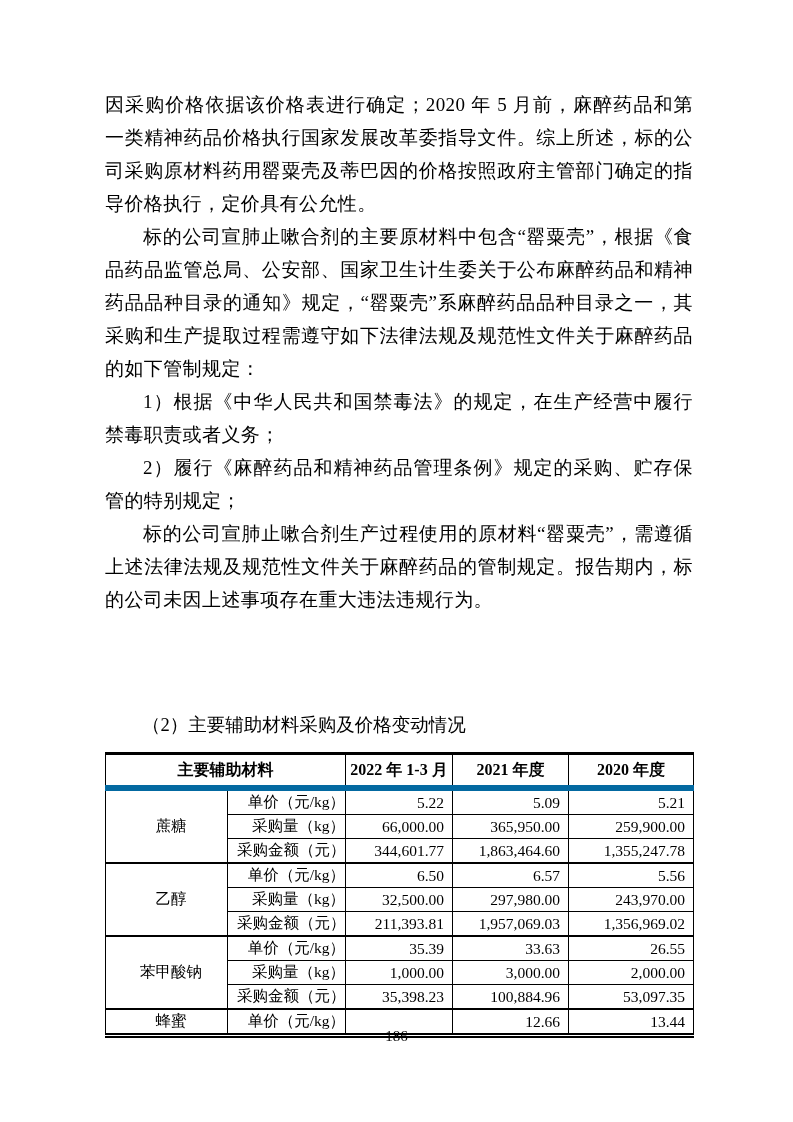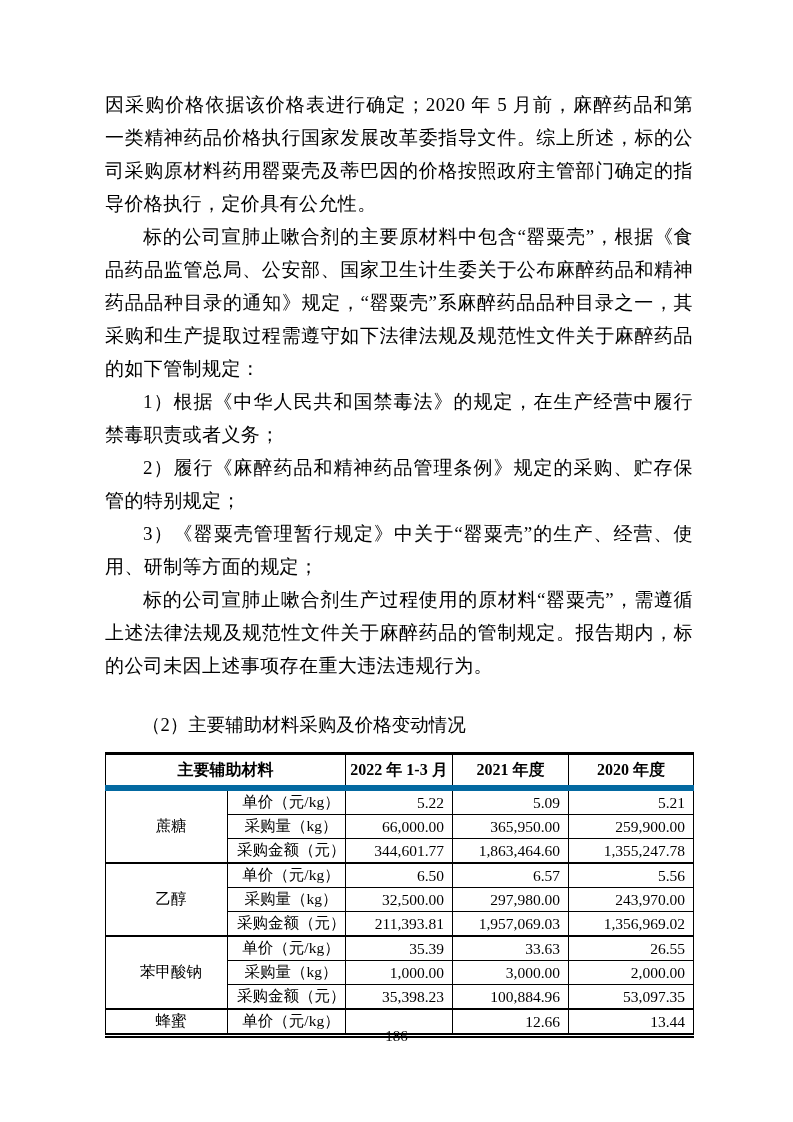--- a/index.html
+++ b/index.html
@@ -56,40 +56,39 @@
   table.mat th{
     height:30px;
     font-size:16px;
     font-weight:700;
     text-align:center;
     border-bottom:6px solid #0369a1;
   }
   table.mat td{height:23px;font-weight:400;}
   table.mat tr.group-start td{border-top:2px solid #000;}
   table.mat td.material{text-align:center;padding-left:9px;vertical-align:middle;font-family:Liberation Serif, serif;}
-  table.mat td.metric{text-align:center;padding-left:9px;}
+  table.mat td.metric{text-align:right;padding-left:9px;}
   table.mat td.num{text-align:right;padding-right:8px;}
   
   .pagenum{
     position:absolute;left:0;top:1028px;width:793px;
     text-align:center;
     font-size:15px;
   }
 </style>
 </head>
 <body>
 
 <div class="page">
 
   <div class="content">
       <p class="body">因采购价格依据该价格表进行确定；2020 年 5 月前，麻醉药品和第一类精神药品价格执行国家发展改革委指导文件。综上所述，标的公司采购原材料药用罂粟壳及蒂巴因的价格按照政府主管部门确定的指导价格执行，定价具有公允性。</p>
       <p class="body indent">标的公司宣肺止嗽合剂的主要原材料中包含“罂粟壳”，根据《食品药品监管总局、公安部、国家卫生计生委关于公布麻醉药品和精神药品品种目录的通知》规定，“罂粟壳”系麻醉药品品种目录之一，其采购和生产提取过程需遵守如下法律法规及规范性文件关于麻醉药品的如下管制规定：</p>
       <p class="body indent">1）根据《中华人民共和国禁毒法》的规定，在生产经营中履行禁毒职责或者义务；</p>
       <p class="body indent">2）履行《麻醉药品和精神药品管理条例》规定的采购、贮存保管的特别规定；</p>
-      <p class="body indent">3）《罂粟壳管理暂行规定》中关于“罂粟壳”的生产、经营、使用、研制等方面的规定；</p>
       <p class="body indent">标的公司宣肺止嗽合剂生产过程使用的原材料“罂粟壳”，需遵循上述法律法规及规范性文件关于麻醉药品的管制规定。报告期内，标的公司未因上述事项存在重大违法违规行为。</p>
     </div>
 
   <p class="heading">（2）主要辅助材料采购及价格变动情况</p>
 
   <table class="mat">
     <colgroup>
       <col style="width:122px">
       <col style="width:118px">
       <col style="width:107px">

